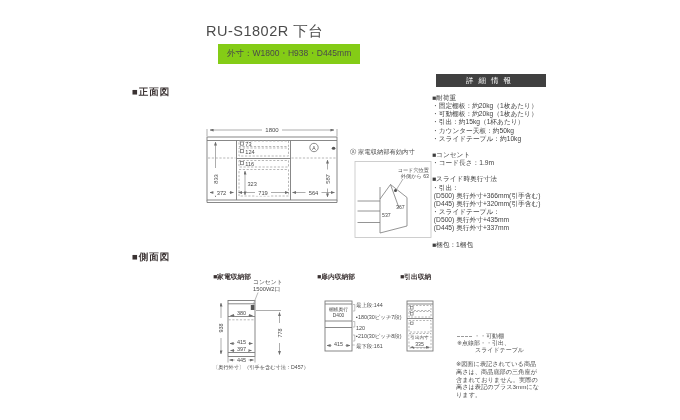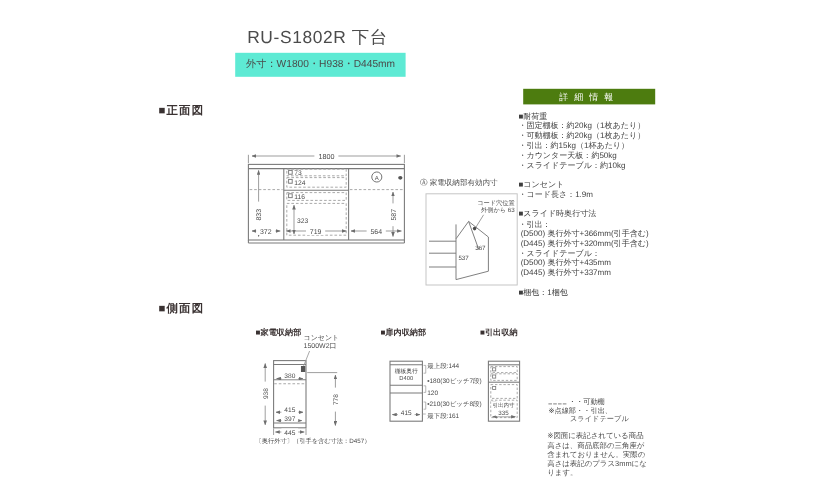--- a/index.html
+++ b/index.html
@@ -1,24 +1,24 @@
 <!DOCTYPE html>
 <html><head>
 <meta charset="utf-8">
 <style>
   html,body{margin:0;padding:0;background:#fff;}
   body{font-family:"Liberation Sans","DejaVu Sans",sans-serif;color:#4a4a4a;}
   #page{position:relative;width:664px;height:420px;background:#ffffff;overflow:hidden;}
   .abs{position:absolute;}
   #title{left:206px;top:22px;font-size:14.5px;font-weight:500;letter-spacing:0.5px;color:#4b4b4b;}
-  #badge{left:196px;top:44px;background:#5eead4;color:#4a4a4a;font-size:8.5px;padding:4px 9px;}
+  #badge{left:218px;top:44px;background:#84cc16;color:#4a4a4a;font-size:8.5px;padding:4px 9px;}
   .sec-head{font-size:9.5px;font-weight:700;color:#3a3232;letter-spacing:1px;}
   #front-head{left:132px;top:86px;}
   #side-head{left:132px;top:251px;}
-  #details-header{left:436px;top:74px;width:110px;height:13px;background:#4d7c0f;color:#fff;
+  #details-header{left:436px;top:74px;width:110px;height:13px;background:#404040;color:#fff;
     font-size:7.5px;letter-spacing:5px;text-align:center;line-height:13.5px;}
   #details-lines{left:432px;top:94px;font-size:6.7px;color:#3f3f3f;}
   .dline{height:8.15px;line-height:8.15px;white-space:pre;}
   #appl-title{left:350px;top:148px;font-size:6.3px;}
   #cord-note{left:388px;top:166.5px;width:41px;font-size:5.2px;line-height:6.4px;text-align:right;}
   .sub-head{font-size:6.8px;font-weight:700;color:#3a3232;}
   #sv1-title{left:213px;top:272px;}
   #sv2-title{left:317px;top:272px;}
   #sv3-title{left:400px;top:272px;}
   #outlet-label{left:253px;top:279px;font-size:5.8px;line-height:6.6px;}

